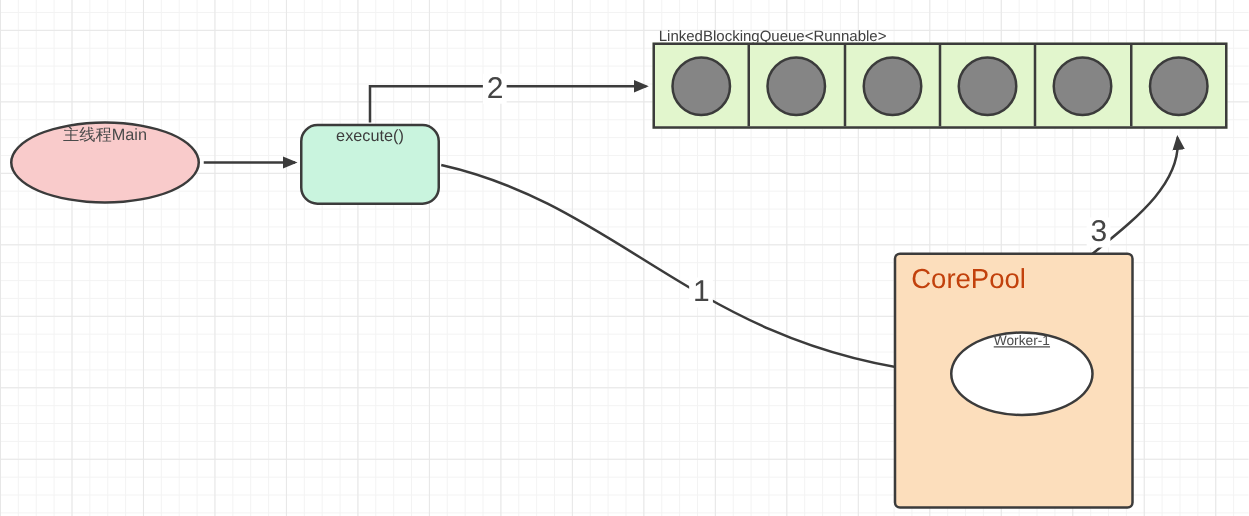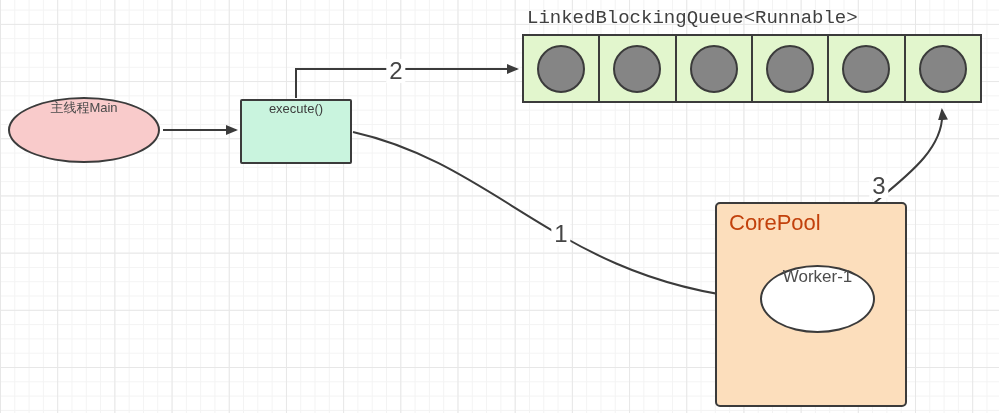--- a/index.html
+++ b/index.html
@@ -12,34 +12,34 @@
       linear-gradient(#f3f3f3 1px,transparent 1px),
       linear-gradient(90deg,#f3f3f3 1px,transparent 1px);
     background-size:57.2px 57.2px,57.2px 57.2px,14.3px 14.3px,14.3px 14.3px;
     background-position:0 23.9px,0 0,0 9.6px,0 0;
   }
   .overlay{position:absolute;left:0;top:0;pointer-events:none;}
   .node{position:absolute;display:flex;align-items:flex-start;justify-content:center;
         border:2px solid #3b3b3b;box-sizing:border-box;text-align:center;}
   .main-ellipse{left:8px;top:97px;width:152px;height:66px;border-radius:50%;
         background:#f9cbcb;font-size:13px;color:#4a4a4a;}
-  .execute-box{left:240px;top:99px;width:112px;height:65px;border-radius:2px;
+  .execute-box{left:240px;top:99px;width:112px;height:65px;border-radius:14px;
         background:#c9f4de;font-size:13px;color:#3d3d3d;}
-  .queue-title{position:absolute;left:527px;top:7px;font-size:19px;color:#404040;font-family:Liberation Mono, monospace;}
+  .queue-title{position:absolute;left:527px;top:22px;font-size:12px;color:#404040;}
   .queue{position:absolute;left:522px;top:34px;width:460px;height:69px;display:flex;
         border:2px solid #3b3b3b;box-sizing:border-box;background:#e2f6cd;}
   .qcell{flex:1;border-left:2px solid #3b3b3b;display:flex;align-items:center;justify-content:center;}
   .qcell:first-child{border-left:none;}
   .qcircle{width:48px;height:48px;border-radius:50%;background:#858585;
         border:2px solid #3b3b3b;box-sizing:border-box;}
   .corepool{position:absolute;left:715px;top:202px;width:192px;height:205px;
         border:2px solid #3b3b3b;border-radius:5px;background:#fcdebc;box-sizing:border-box;}
   .corepool-label{position:absolute;left:12px;top:6px;font-size:22px;color:#c2410c;}
   .worker-ellipse{left:760px;top:265px;width:115px;height:68px;border-radius:50%;
-        background:#fff;font-size:17px;color:#4d4d4d;}
+        background:#fff;font-size:11px;color:#4d4d4d;text-decoration:underline;}
   .numlabel{position:absolute;transform:translate(-50%,-50%);font-size:24px;color:#454545;
         background:#fff;padding:0 3px;line-height:1;}
   .polltake{position:absolute;left:933px;top:141px;width:62px;font-size:19px;line-height:21px;
         color:#4d4d4d;text-align:center;}
 </style>
 </head>
 <body>
 
 <div class="canvas">
 

